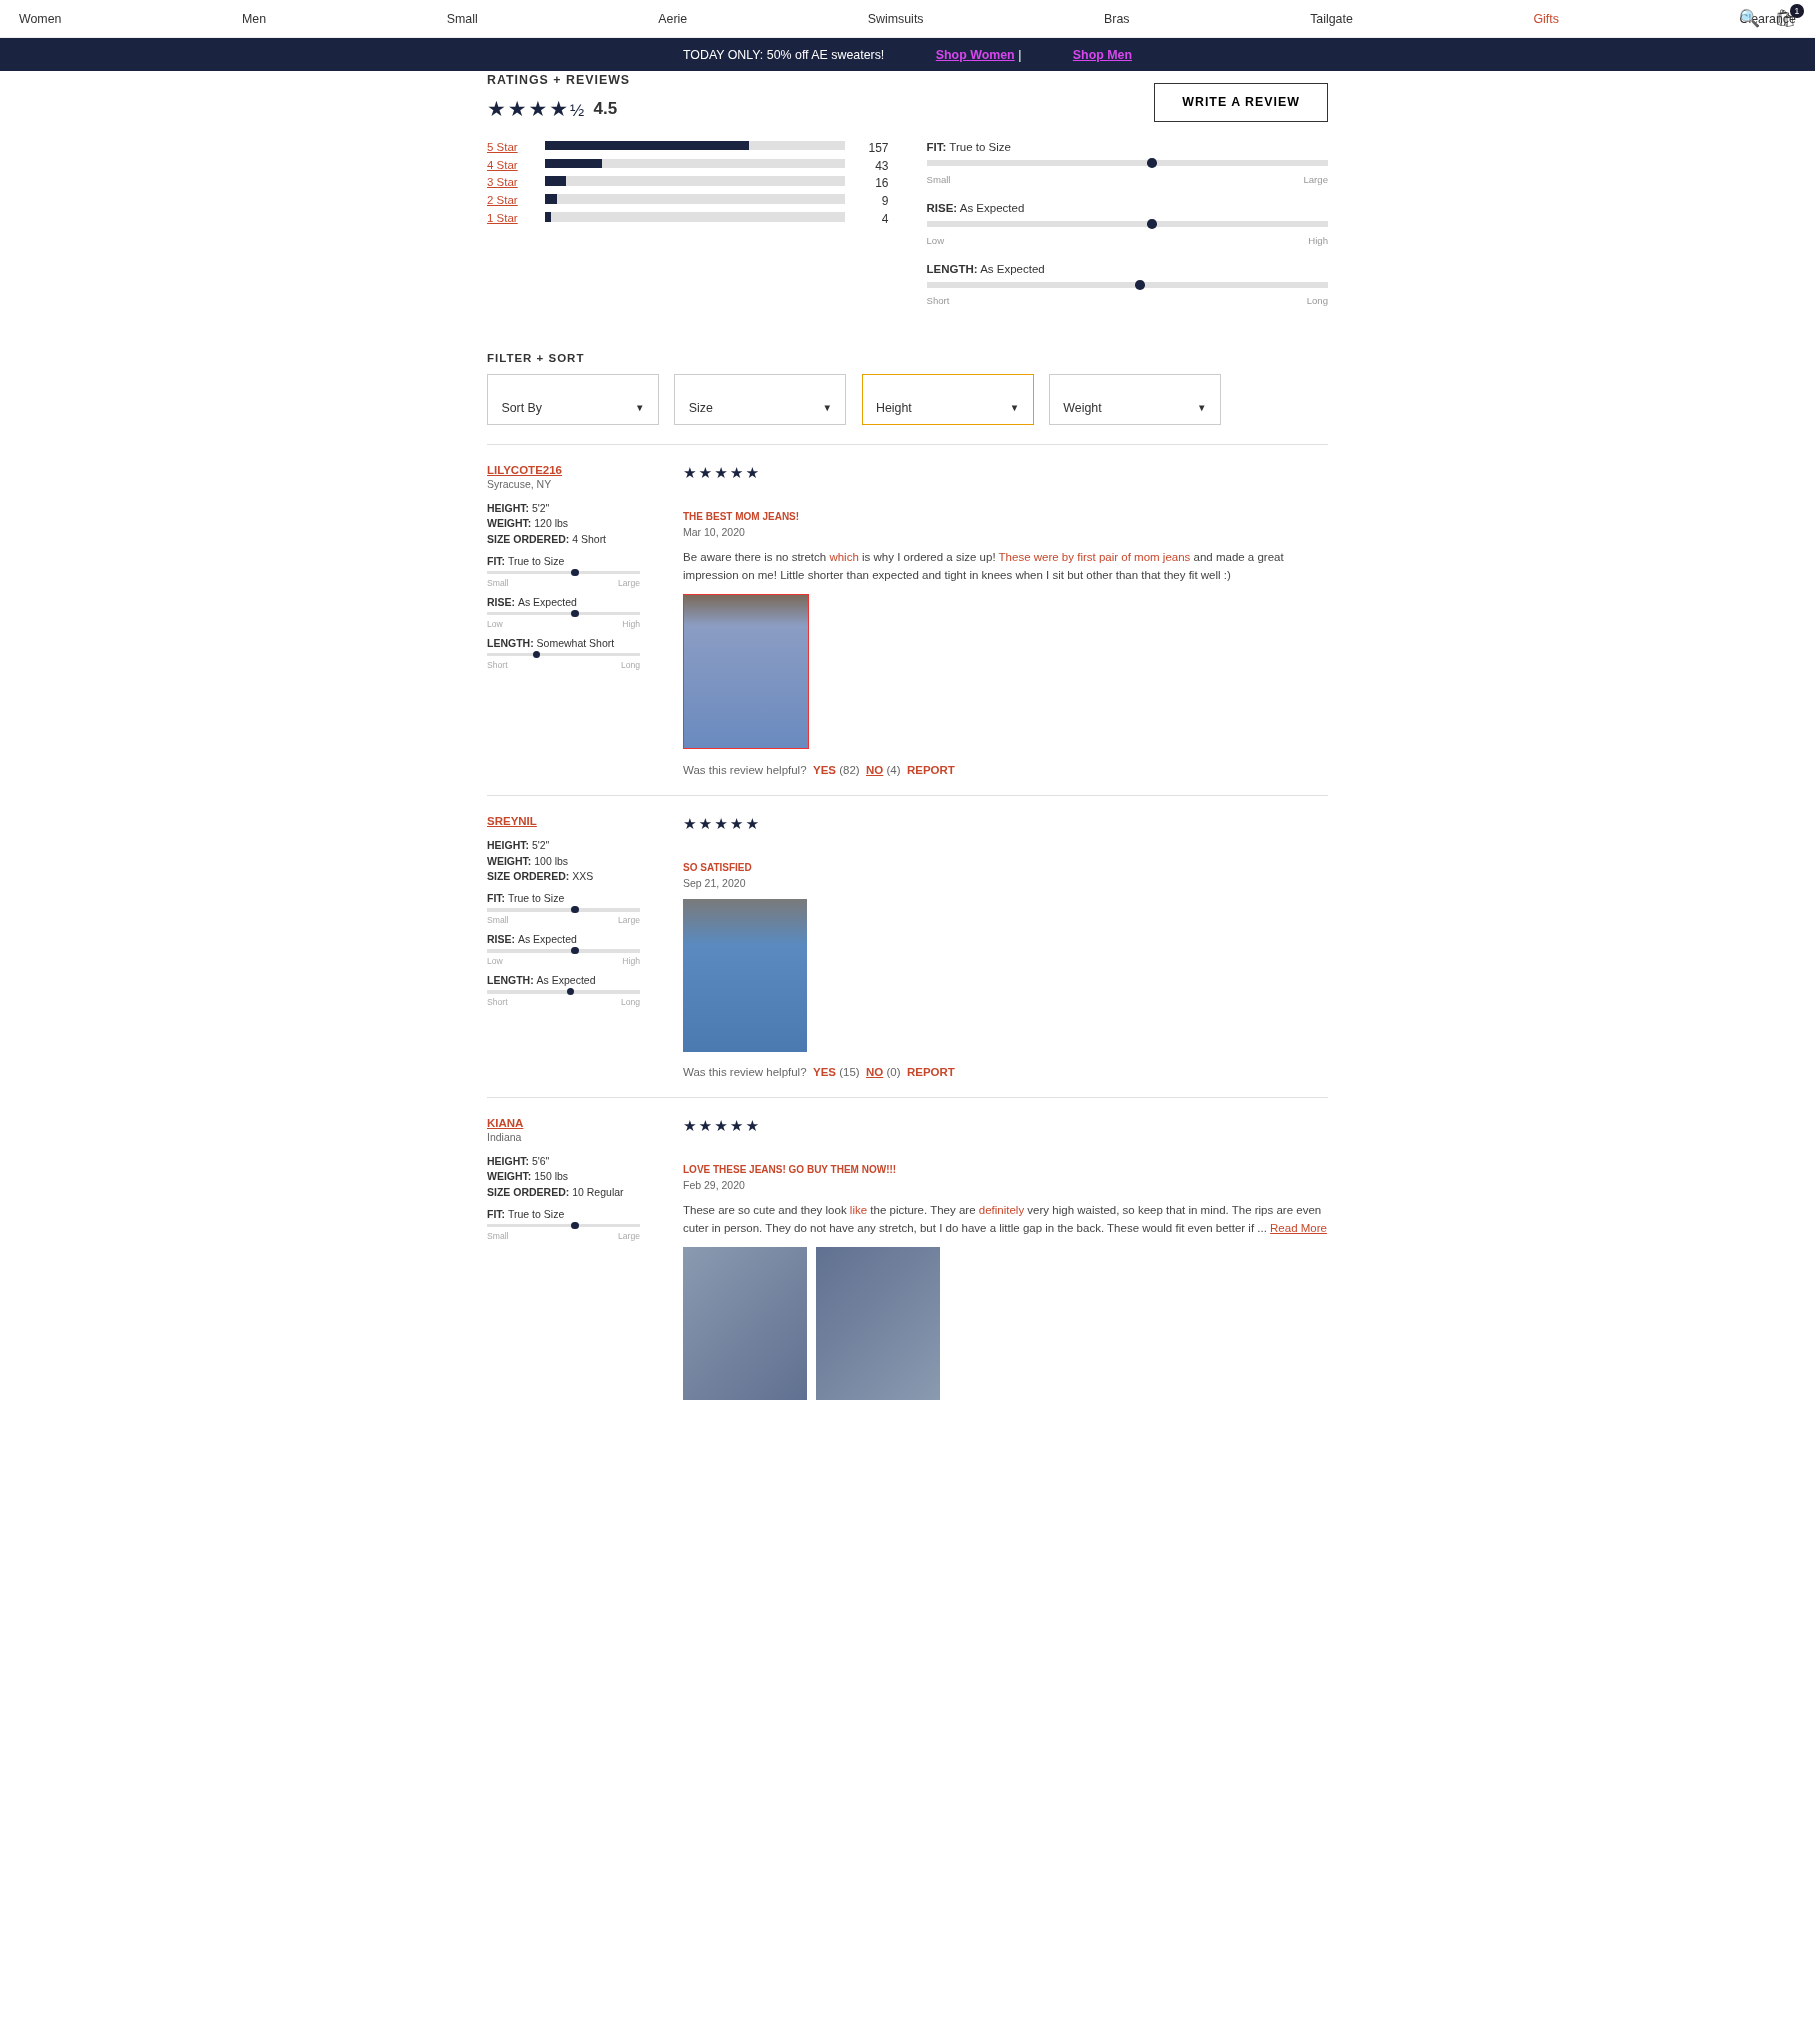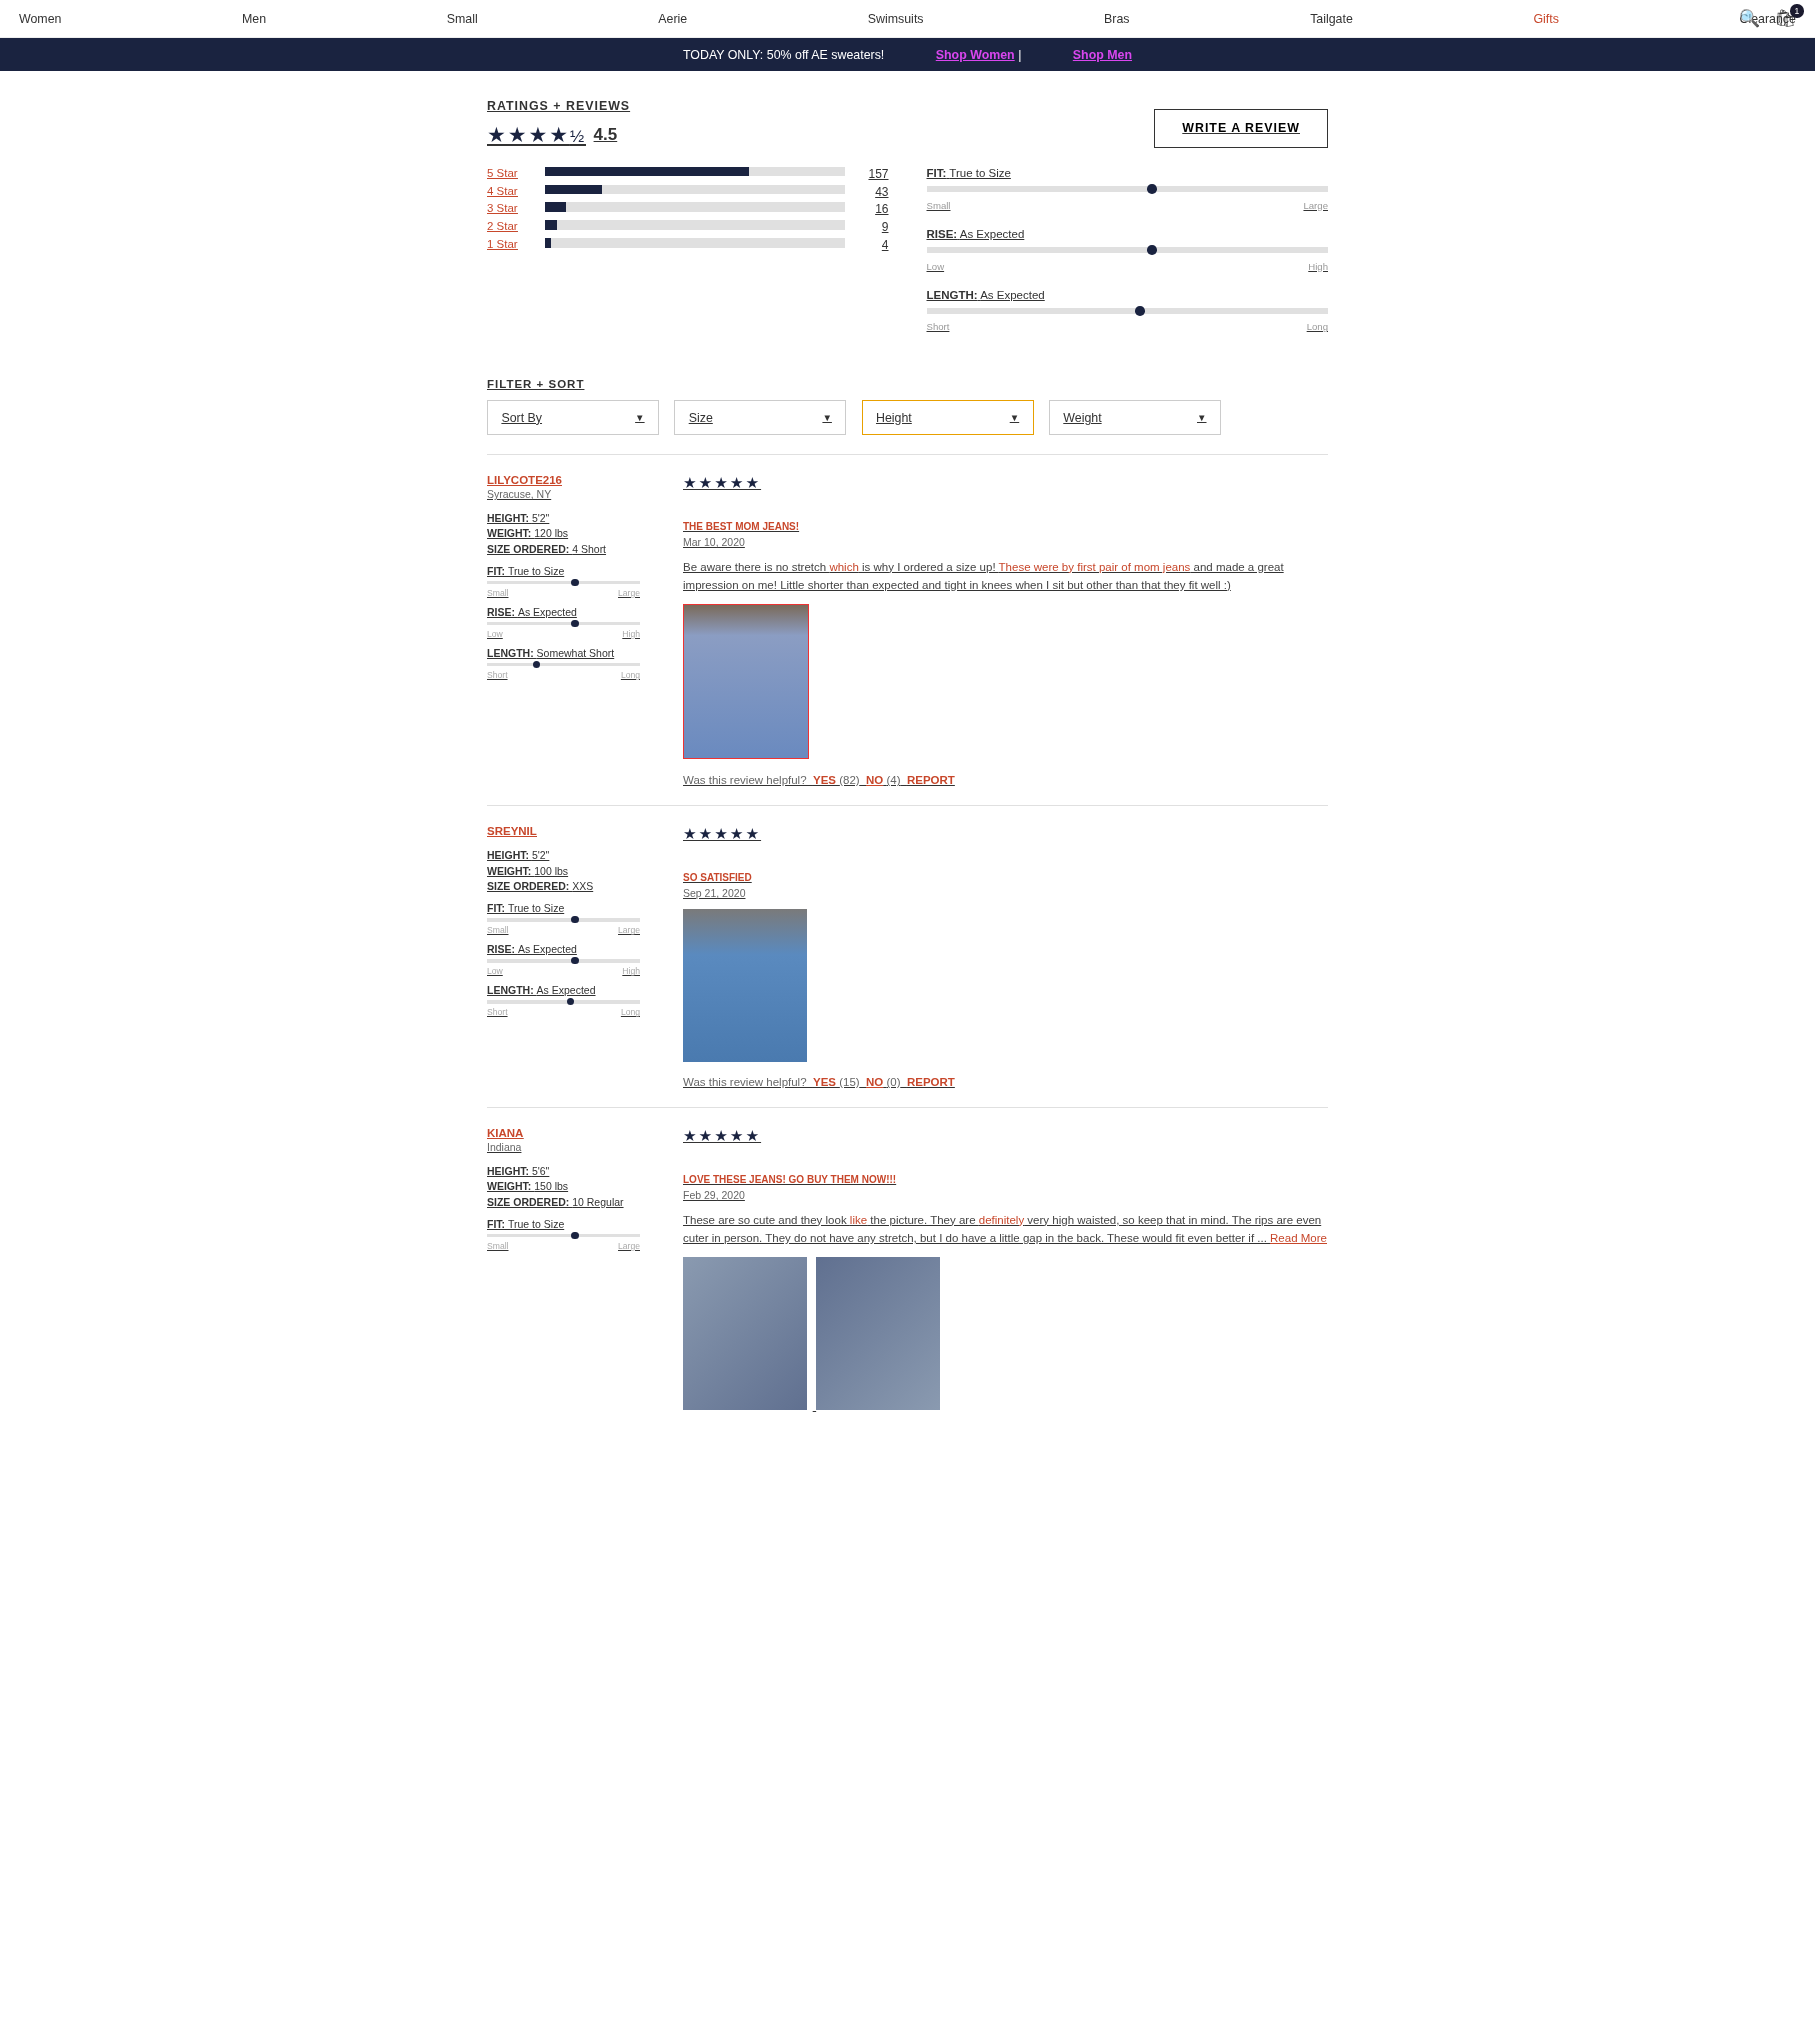--- a/index.html
+++ b/index.html
@@ -12,21 +12,21 @@
     .nav-icons { position: absolute; right: 19px; display: flex; gap: 13.4px; align-items: center; }
     .nav-icons span { font-size: 17px; cursor: pointer; }
     .cart-badge { position: relative; display: inline-block; }
     .cart-badge sup { position: absolute; top: -3.8px; right: -7.6px; background: #1a1a2e; color: #fff; font-size: 8.6px; width: 13.4px; height: 13.4px; border-radius: 50%; display: flex; align-items: center; justify-content: center; }
 
     
     .promo-banner { background: #1a2340; color: #fff; text-align: center; padding: 9.6px; font-size: 12.4px; }
     .promo-banner a { color: #d946ef; font-weight: bold; margin-left: 48px; }
 
     
-    .content { max-width: 879px; margin: 0 auto; padding: 28px 19px; text-decoration: underline; }
+    .content { max-width: 879px; margin: 0 auto; padding: 2px 19px; }
 
     
     .ratings-header { display: flex; justify-content: space-between; align-items: flex-start; margin-bottom: 19px; }
     .ratings-title { font-size: 12.4px; font-weight: bold; letter-spacing: 1px; margin-bottom: 9.6px; }
     .overall-stars { display: flex; align-items: center; gap: 7.6px; }
     .stars { color: #1a2340; font-size: 21px; letter-spacing: 1.9px; }
     .overall-score { font-size: 17px; font-weight: bold; }
 
     .write-review-btn { border: 1.9px solid #333; padding: 11.5px 27px; font-size: 12.4px; font-weight: bold; letter-spacing: 1px; background: #fff; cursor: pointer; margin-top: 9.6px; }
 
@@ -47,21 +47,21 @@
     .slider-track { position: relative; height: 5.7px; background: #e0e0e0; margin: 7.6px 0; }
     .slider-dot { position: absolute; width: 9.6px; height: 9.6px; background: #1a2340; border-radius: 50%; top: -1.9px; }
     .slider-ends { display: flex; justify-content: space-between; font-size: 9.6px; color: #999; }
 
     
     .filter-sort { margin-bottom: 19px; }
     .filter-title { font-size: 11.5px; font-weight: bold; letter-spacing: 1px; margin-bottom: 9.6px; }
     .filter-row { display: flex; gap: 15.3px; }
     .filter-dropdown { display: flex; align-items: center; justify-content: space-between; border: 1px solid #ccc; padding: 9.6px 13.4px; min-width: 172px; cursor: pointer; font-size: 12.4px; background: #fff; }
     .filter-dropdown.active { border-color: #e8a000; border-width: 1.9px; }
-    .filter-dropdown span { color: #333; }
+    .filter-dropdown span { color: #333; margin-top: 16px; }
     .chevron { font-size: 9.6px; color: #666; }
 
     
     .divider { border: none; border-top: 1px solid #e0e0e0; margin: 19px 0; }
 
     
     .review { display: flex; gap: 43px; margin-bottom: 19px; }
     .reviewer-info { width: 153px; flex-shrink: 0; }
     .reviewer-name { font-size: 11.5px; color: #c8472b; text-decoration: underline; cursor: pointer; font-weight: bold; margin-bottom: 1.9px; }
     .reviewer-location { font-size: 10.5px; color: #666; margin-bottom: 11.5px; }

